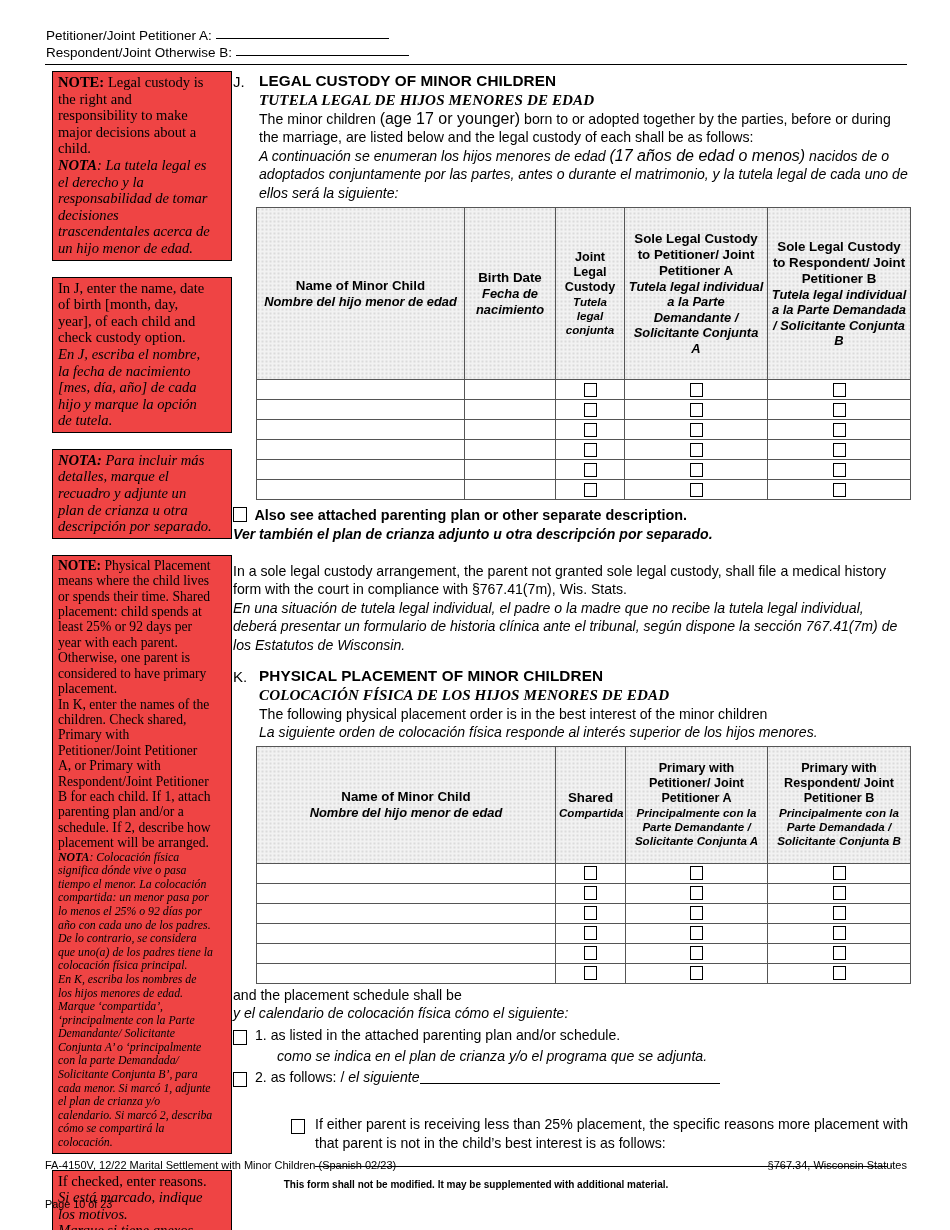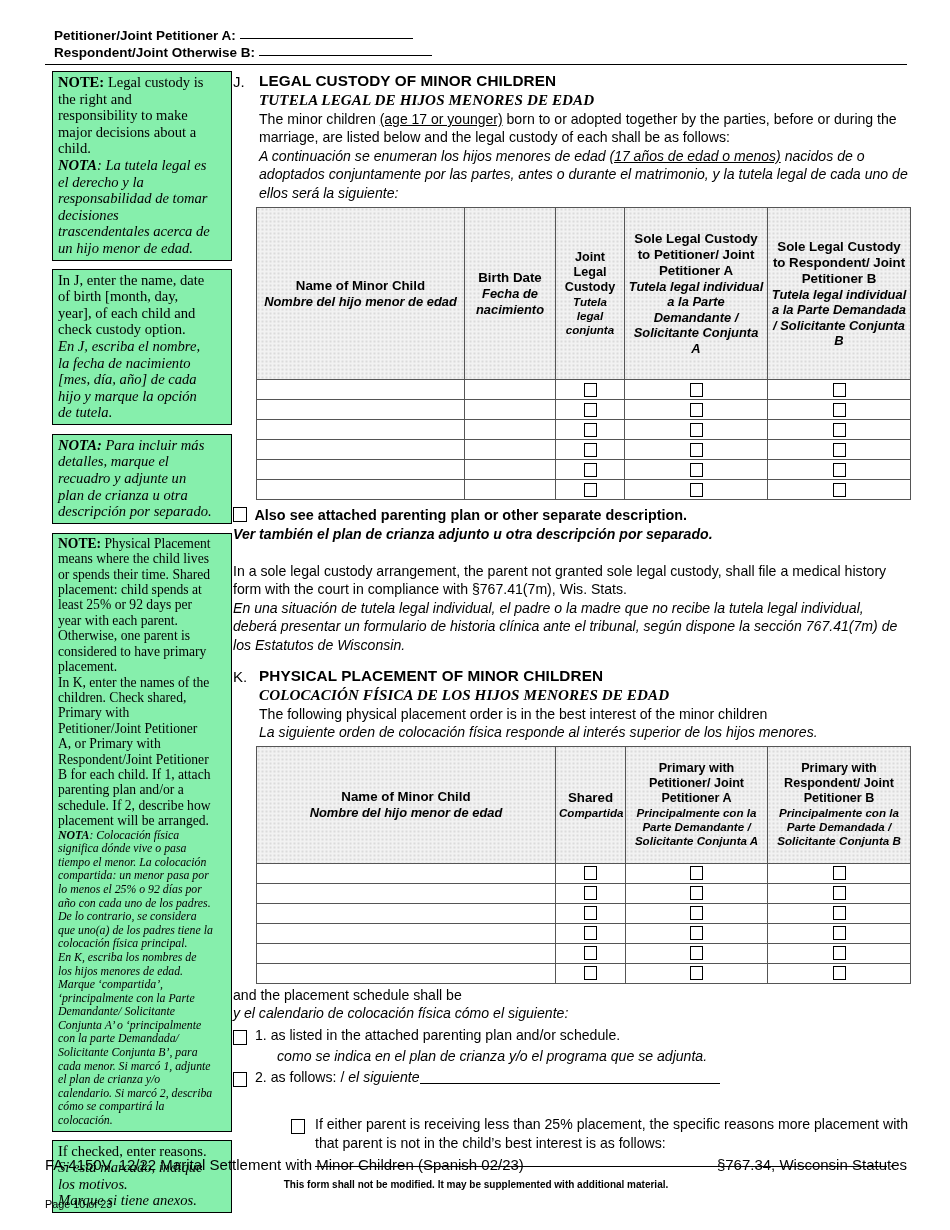--- a/index.html
+++ b/index.html
@@ -18,24 +18,23 @@
   .page {
     position: absolute;
     left: 0; top: 0;
     width: 950px;
     height: 1230px;
   }
 
   
   .party-block {
     position: absolute;
-    left: 54px;
+    left: 46px;
     top: 26px;
     width: 860px;
-    font-weight: bold;
   }
   .party-line {
     font-size: 13.5px;
     line-height: 17px;
     white-space: nowrap;
     height: 17px;
   }
   .party-line .lbl { }
   .party-line .rule {
     display: inline-block;
@@ -57,22 +56,22 @@
   .sidebar {
     position: absolute;
     left: 52px;
     top: 71px;
     width: 180px;
   }
   .note-box {
     border: 1.2px solid #000;
     box-sizing: border-box;
     padding: 2px 18px 3px 5px;
-    margin-bottom: 8px;
-    background: #86efac;
+    margin-bottom: 16px;
+    background: #ef4444;
   }
   .note-box.gap { margin-top: 9px; }
   .note-box p {
     margin: 0;
     font-family: "Liberation Serif", serif;
     font-size: 14.6px;
     line-height: 16.6px;
     text-align: left;
   }
   .note-box p.es {
@@ -122,22 +121,21 @@
     line-height: 18.4px;
     margin-left: 26px;
   }
   .body-es {
     font-size: 14.1px;
     line-height: 18.4px;
     font-style: italic;
     margin-left: 26px;
   }
   .small-inline {
-    font-size: 14px;
-    text-decoration: underline;
+    font-size: 16px;
   }
   .no-indent { margin-left: 0; }
 
   
   table.form-table {
     border-collapse: collapse;
     width: 654px;
     table-layout: fixed;
     margin-left: 23px;
   }
@@ -269,21 +267,21 @@
   
   .footer {
     position: absolute;
     left: 45px;
     top: 1158px;
     width: 862px;
   }
   .footer-row {
     display: flex;
     justify-content: space-between;
-    font-size: 15px;
+    font-size: 11px;
     line-height: 14px;
     text-align: center;
   }
   .footer-center-bold {
     text-align: center;
     font-size: 10px;
     font-weight: bold;
     line-height: 18px;
     margin-top: 4px;
   }

